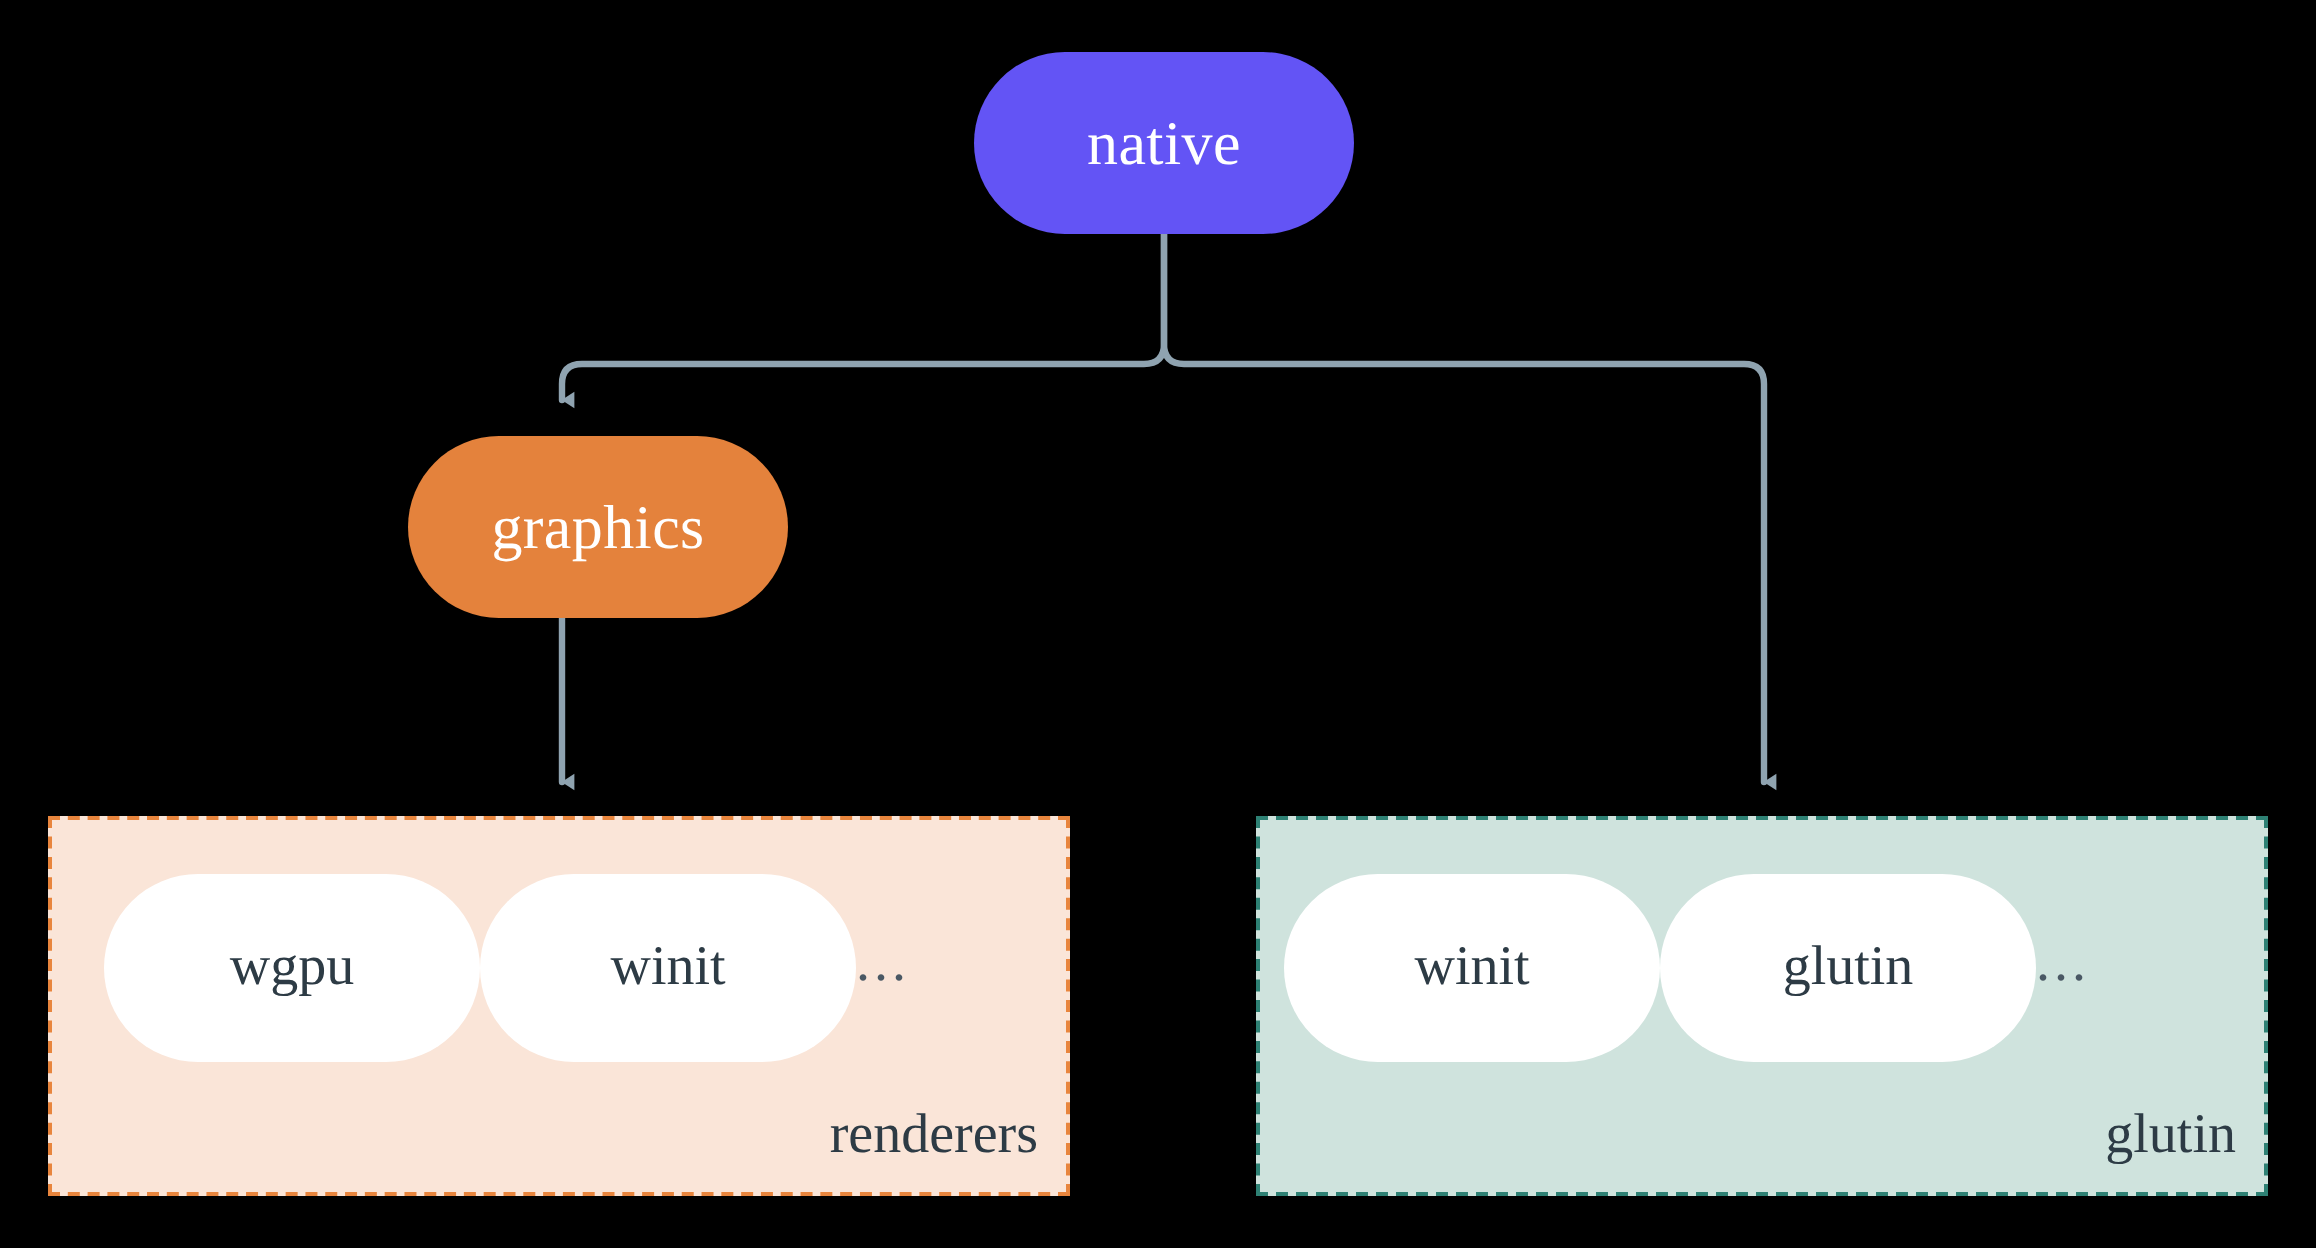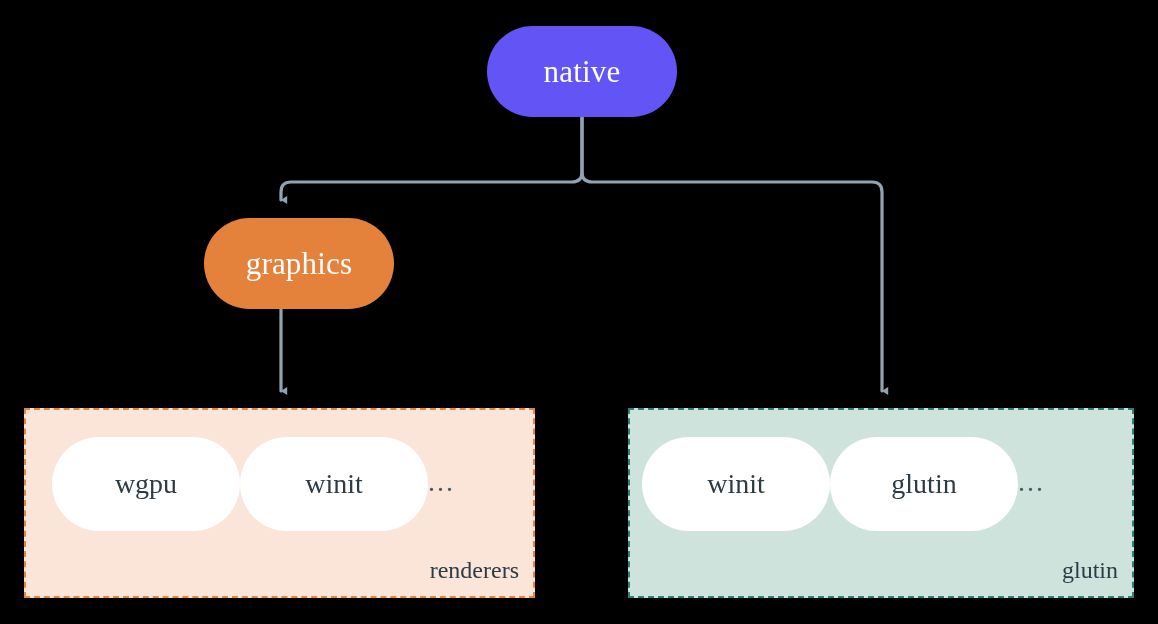--- a/index.html
+++ b/index.html
@@ -111,21 +111,21 @@
     letter-spacing: 2px;
     line-height: 1;
     padding-bottom: 4px;
   }
 
   .group-label {
     position: absolute;
     right: 14px;
     bottom: 12px;
     color: #2d3b45;
-    font-size: 24px;
+    font-size: 28px;
     white-space: nowrap;
   }
 </style>
 </head>
 <body>
 
 <div id="canvas">
 
   <svg id="connectors" viewBox="0 0 1158 624" width="1158" height="624" xmlns="http://www.w3.org/2000/svg">
     <defs>

